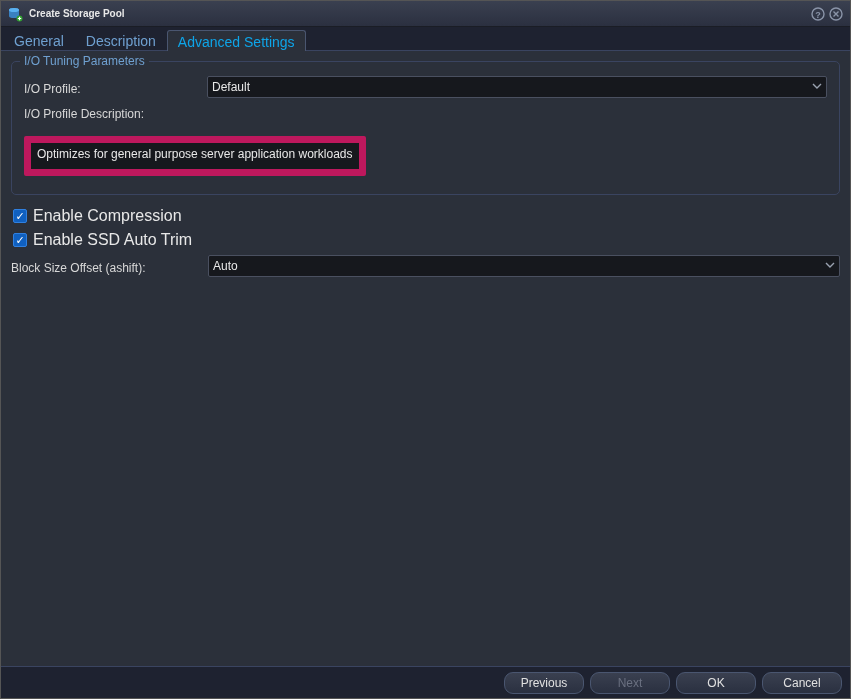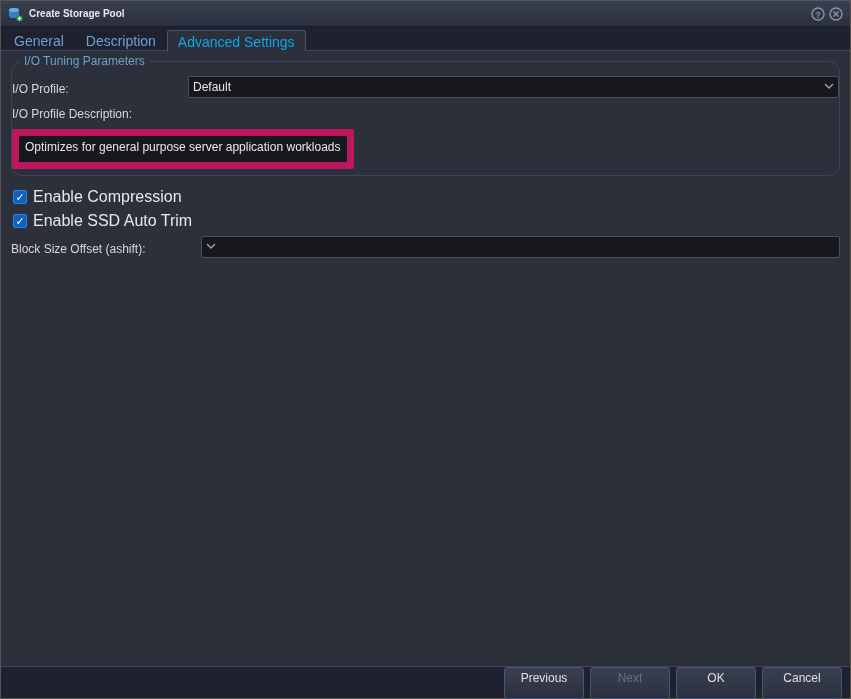--- a/index.html
+++ b/index.html
@@ -78,40 +78,40 @@
     position: relative;
     top: 1px;
   }
   .content {
     flex: 1;
     padding: 10px;
     overflow: auto;
   }
   .fieldset {
     border: 1px solid #3a4460;
-    border-radius: 11px;
-    padding: 0;
+    border-radius: 5px;
+    padding: 12px;
     padding-top: 14px;
     margin-bottom: 12px;
     position: relative;
   }
   .fieldset-legend {
     position: absolute;
     top: -8px;
     left: 8px;
     background: #2b303a;
     padding: 0 4px;
     color: #6fa0d0;
     font-size: 12px;
   }
   .form-row {
     display: flex;
     align-items: center;
     margin-bottom: 6px;
-    gap: 8px;
+    gap: 15px;
   }
   .form-row.top-align { align-items: flex-start; flex-direction: column; }
   .form-label {
     color: #d8d8d8;
     font-size: 12px;
     min-width: 128px;
     padding-top: 3px;
   }
   .form-label.wide { min-width: 142px; }
   .combo {
@@ -174,24 +174,24 @@
     background: #1e2230;
     border-top: 1px solid #3a4460;
     display: flex;
     justify-content: flex-end;
     align-items: center;
     padding: 0 8px;
     gap: 6px;
   }
   .btn {
     min-width: 80px;
-    height: 32px;
+    height: 22px;
     background: linear-gradient(#3a4050, #2a3040);
     border: 1px solid #4a5670;
-    border-radius: 3px;
+    border-radius: 9px;
     color: #e0e0e0;
     font-size: 12px;
     cursor: pointer;
     text-align: center;
     line-height: 20px;
   }
   .btn.disabled {
     color: #6a7080;
     cursor: default;
   }
@@ -261,20 +261,21 @@
     </div>
 
     <div class="check-row">
       <span class="checkbox">✓</span>
       <span class="check-label">Enable SSD Auto Trim</span>
     </div>
 
     <div class="form-row" style="margin-top:6px;">
       <div class="form-label wide">Block Size Offset (ashift):</div>
       <div class="combo">
+        <span class="combo-text">Auto</span>
         <span class="combo-arrow">
           <svg width="10" height="10" viewBox="0 0 10 10">
               <path d="M1 3 L5 7 L9 3" fill="none" stroke="#9aa2b0" stroke-width="1.4"></path>
             </svg>
         </span>
       </div>
     </div>
   </div>
 
   <div class="footer">

